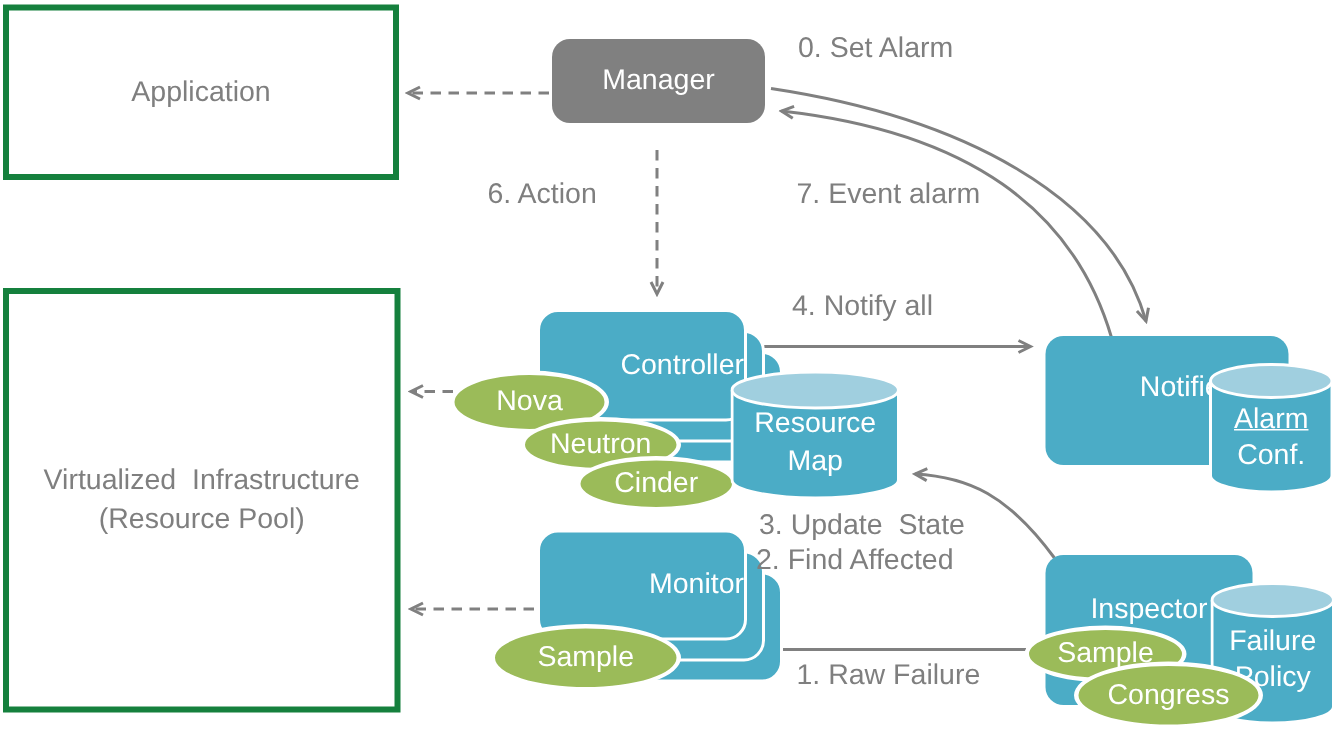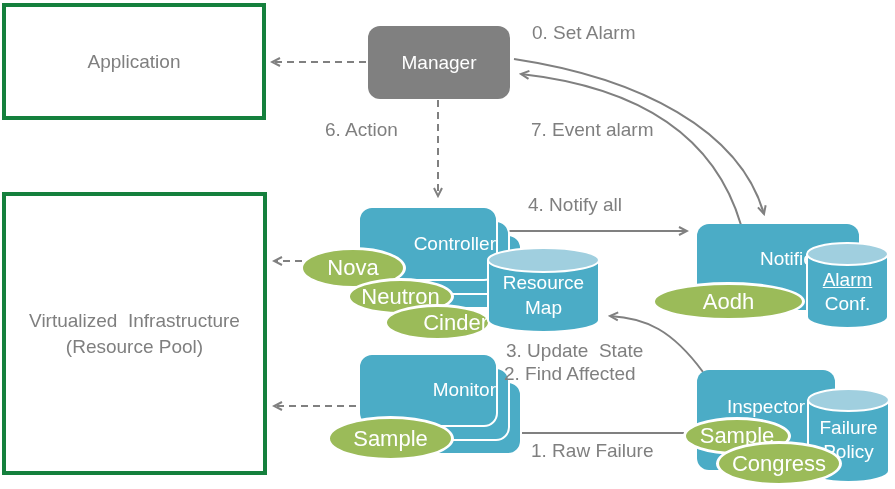--- a/index.html
+++ b/index.html
@@ -29,21 +29,21 @@
     background:#4BACC6; border-radius:12px; color:#fff; font-size:19px;
     display:flex; align-items:flex-start; justify-content:center; z-index:3;
   }
   .stack { z-index:3; }
   .stack .layer { position:absolute; width:140px; }
   .stack .front { display:flex; align-items:center; justify-content:flex-end;
     color:#fff; font-size:19px; }
   
   .ellipse {
     box-sizing:border-box; background:#9BBB59; border:3px solid #ffffff;
-    border-radius:50%; color:#fff; font-size:22px;
+    border-radius:50%; color:#fff; font-size:19px;
     display:flex; align-items:center; justify-content:center;
   }
   
   .cyl { }
   .cyl svg { position:absolute; left:0; top:0; }
   .cyl .txt {
     position:absolute; left:0; right:0; text-align:center;
     color:#fff; font-size:19px; line-height:24px; white-space:pre;
   }
   
@@ -74,21 +74,21 @@
 
   <div class="abs pbox" style="left:2px; top:3px; width:264px; height:117px;">
     <span>Application</span>
   </div>
 
   <div class="abs pbox" style="left:2px; top:192px; width:265px; height:283px;">
     <span>Virtualized  Infrastructure</span>
     <span>(Resource Pool)</span>
   </div>
 
-  <div class="abs mgr" style="left:368px; top:26px; width:142px; height:73px;">
+  <div class="abs mgr" style="left:368px; top:26px; width:142px; height:56px;">
     <span>Manager</span>
   </div>
 
   <div class="abs stack" style="left:358px; top:206px; width:165px; height:104px;">
     <div class="layer bluebox" style="left:24px; top:28px; height:75px;"></div>
     <div class="layer bluebox" style="left:12px; top:14px; height:75px;"></div>
     <div class="layer front bluebox" style="left:0; top:0; height:75px;">
       <span>Controller</span>
     </div>
   </div>
@@ -135,28 +135,25 @@
     <div class="txt" style="top:28px;">Failure</div>
     <div class="txt" style="top:52px;">Policy</div>
   </div>
 
   <div class="abs ellipse" style="left:300px; top:247px; width:106px; height:42px; z-index:6;">
     <span>Nova</span>
   </div>
   <div class="abs ellipse" style="left:347px; top:278px; width:107px; height:37px; z-index:7;align-items:center;">
     <span>Neutron</span>
   </div>
-  <div class="abs ellipse" style="left:384px; top:304px; width:107px; height:37px; z-index:8;justify-content:flex-end;">
+  <div class="abs ellipse" style="left:384px; top:304px; width:107px; height:37px; z-index:8;">
     <span>Cinder</span>
   </div>
   <div class="abs ellipse" style="left:327px; top:416px; width:127px; height:45px; z-index:6;">
     <span>Sample</span>
-  </div>
-  <div class="abs ellipse" style="left:652px; top:282px; width:153px; height:39px; z-index:4;">
-    <span>Aodh</span>
   </div>
   <div class="abs ellipse" style="left:683px; top:417px; width:108px; height:38px; z-index:5;">
     <span>Sample</span>
   </div>
   <div class="abs ellipse" style="left:716px; top:441px; width:126px; height:45px; z-index:6;">
     <span>Congress</span>
   </div>
 
   <div class="abs lbl" style="left:532px; top:22px;">0. Set Alarm</div>
   <div class="abs lbl" style="left:325px; top:119px;">6. Action</div>

